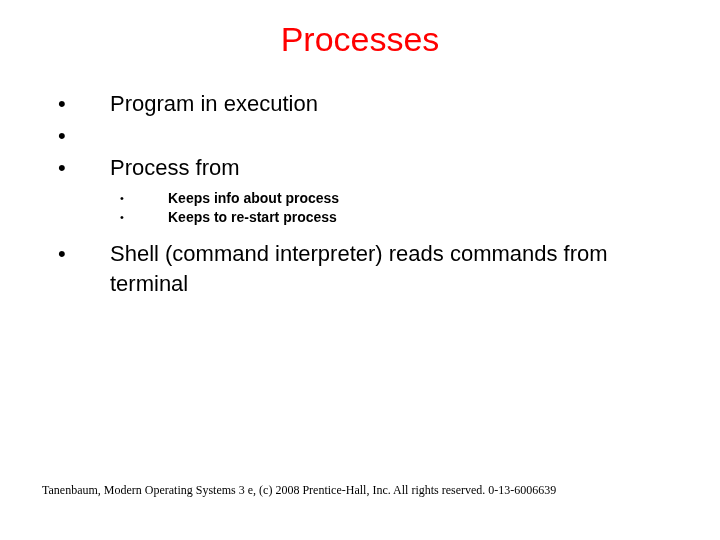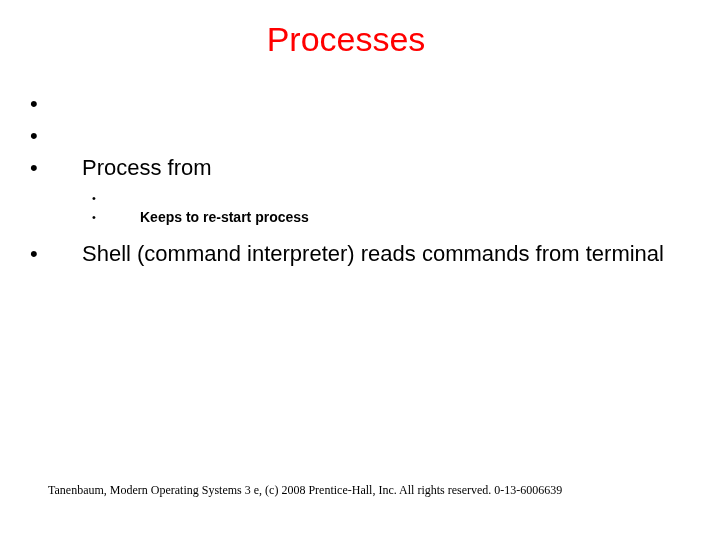--- a/index.html
+++ b/index.html
@@ -7,21 +7,21 @@
     width: 720px;
     height: 540px;
     background: #ffffff;
     font-family: Arial, Helvetica, sans-serif;
     position: relative;
     overflow: hidden;
   }
   .slide {
     width: 100%;
     height: 100%;
-    padding: 20px 50px 0 22px;
+    padding: 20px 50px 0 50px;
     position: relative;
   }
   .title {
     color: #ff0000;
     font-size: 34px;
     font-weight: normal;
     text-align: center;
     margin-bottom: 30px;
     font-family: Arial, sans-serif;
   }
@@ -67,50 +67,52 @@
     font-weight: bold;
     font-family: Arial, sans-serif;
   }
   .sub-block {
     margin-top: 6px;
     margin-bottom: 12px;
   }
   .footer {
     position: absolute;
     bottom: 42px;
-    left: 48px;
+    left: 42px;
     right: 50px;
     color: #000;
     font-size: 12px;
     font-family: "Times New Roman", Times, serif;
   }
 </style>
 </head>
 <body>
 
 <div class="slide">
 
   <h1 class="title">Processes</h1>
 
   <div class="bullet-row">
     <div class="bullet-dot">•</div>
+    <div class="bullet-text">Program in execution</div>
   </div>
 
   <div class="bullet-row">
     <div class="bullet-dot">•</div>
   </div>
 
   <div class="bullet-row">
     <div class="bullet-dot">•</div>
     <div class="bullet-text">Process from</div>
   </div>
 
   <div class="sub-block">
     <div class="sub-bullet-row">
       <div class="sub-bullet-dot">•</div>
+      <div class="sub-bullet-text">Keeps info about process</div>
     </div>
     <div class="sub-bullet-row">
       <div class="sub-bullet-dot">•</div>
       <div class="sub-bullet-text">Keeps to re-start process</div>
     </div>
   </div>
 
   <div class="bullet-row">
     <div class="bullet-dot">•</div>
     <div class="bullet-text">Shell (command interpreter) reads commands from terminal</div>

